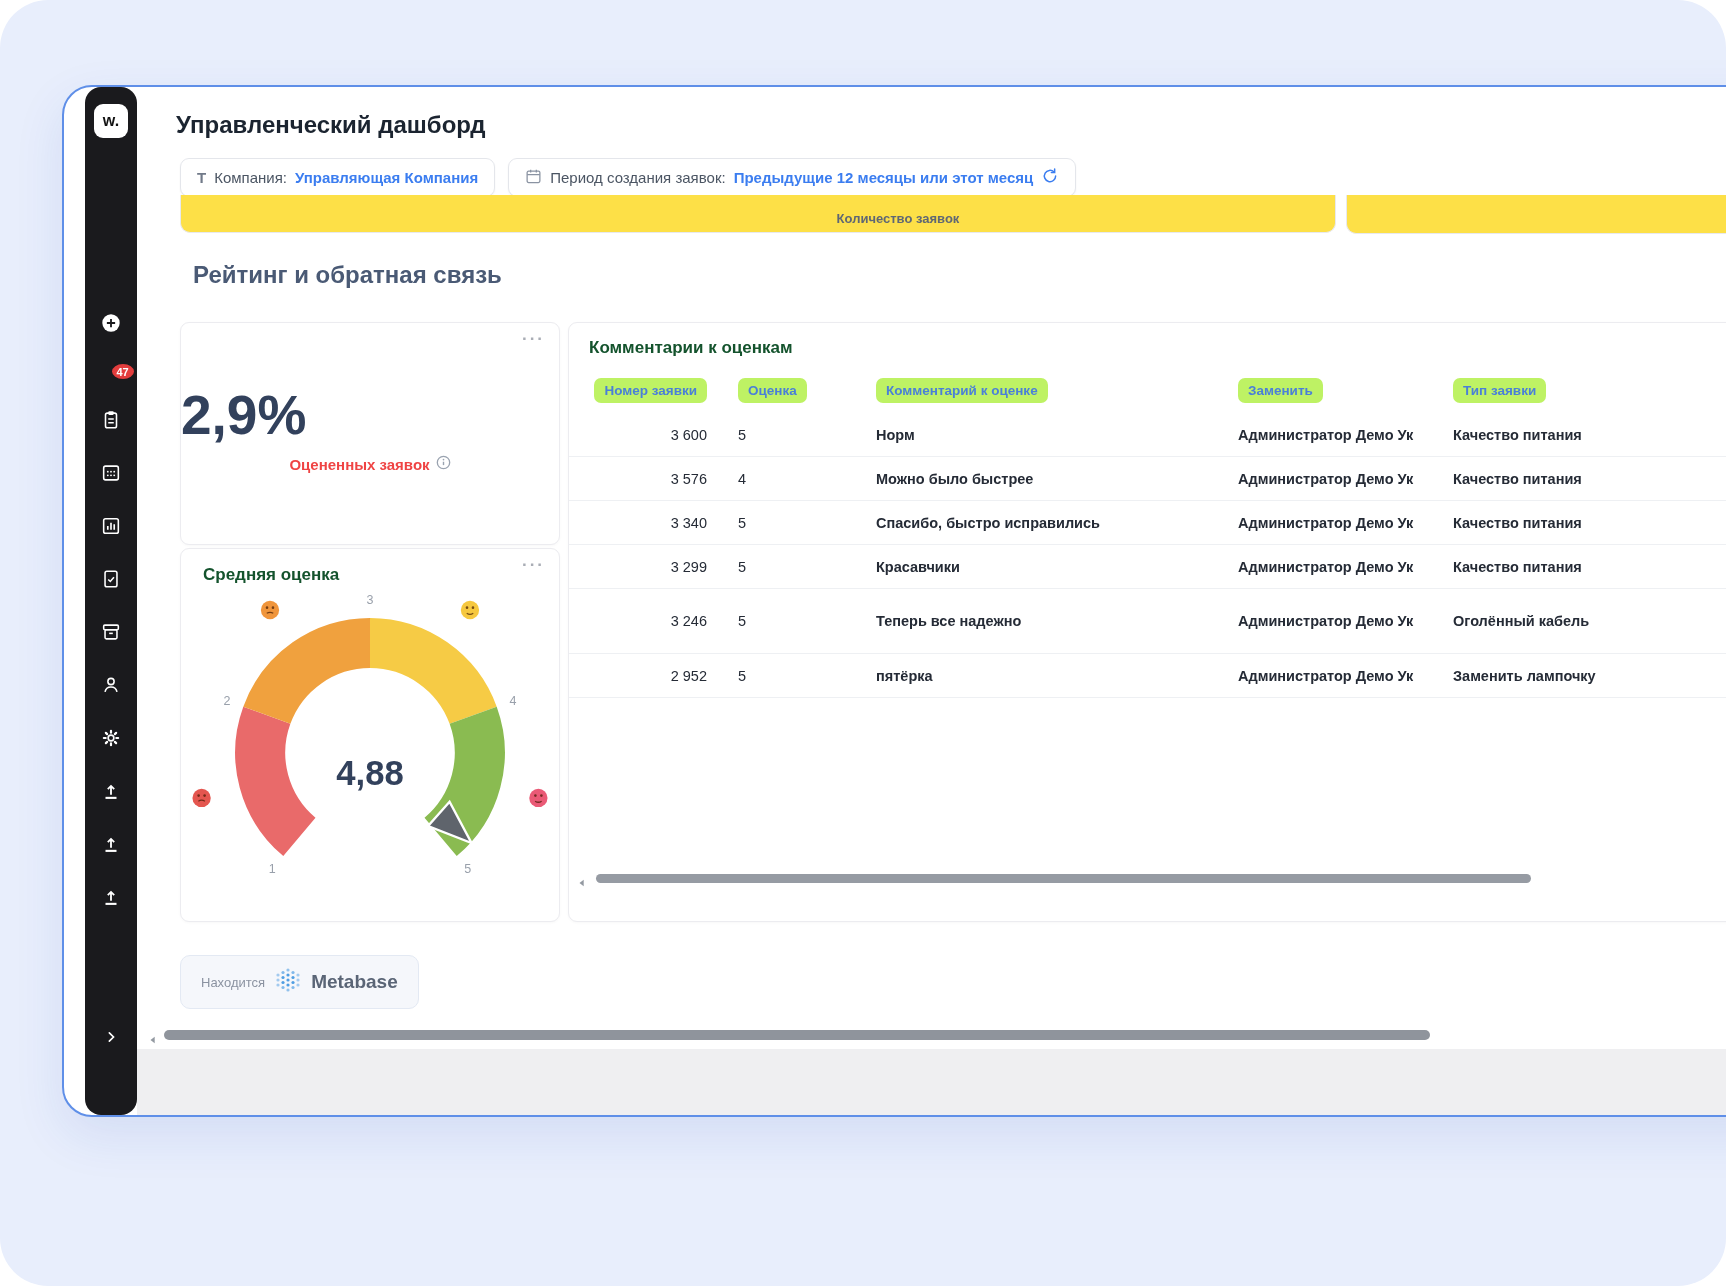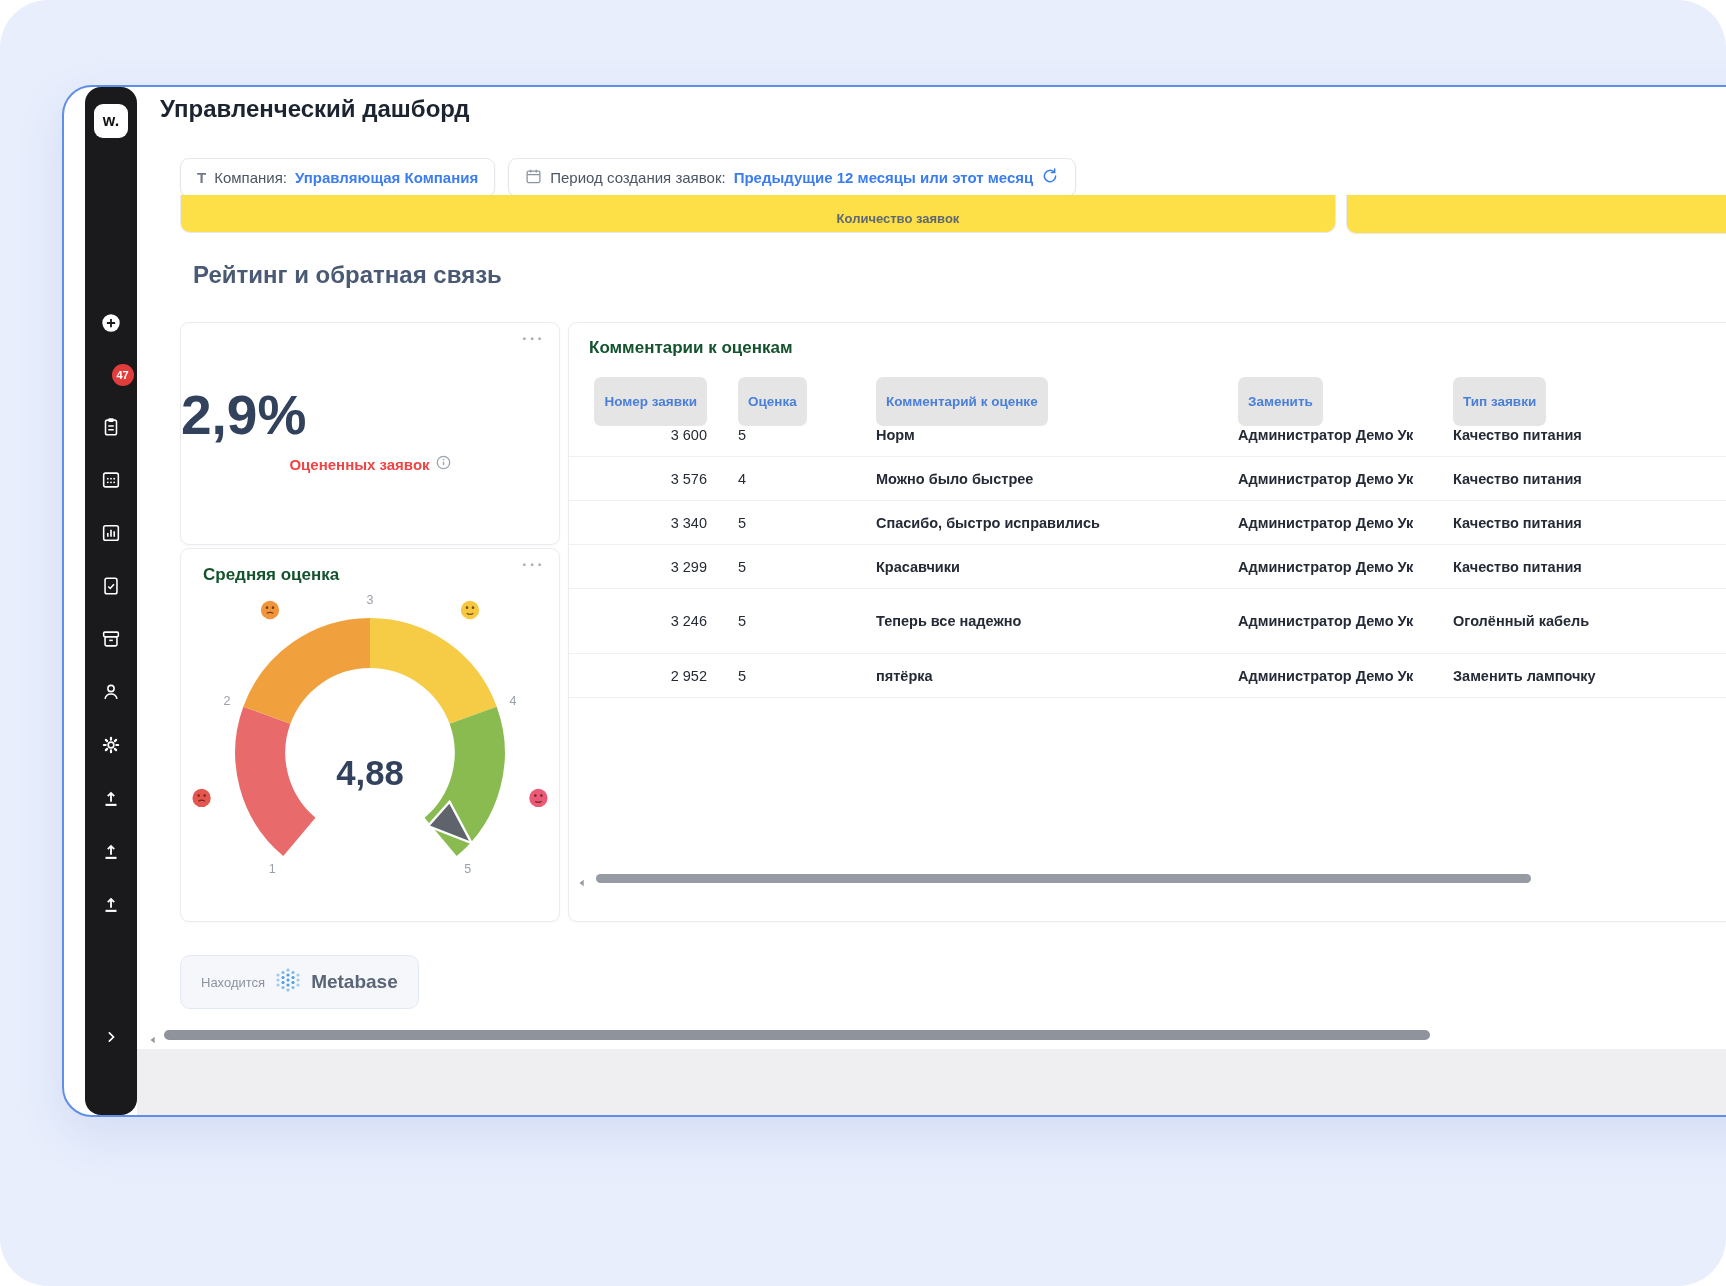--- a/index.html
+++ b/index.html
@@ -9,26 +9,26 @@
     border:2px solid #5f8fe8;border-radius:30px;overflow:hidden;
     box-shadow:0 18px 50px rgba(30,64,175,.10);}
   
   .sidebar{position:absolute;left:21px;top:0;bottom:0;width:52px;background:#1a1a1d;
     border-radius:16px;display:flex;flex-direction:column;align-items:center;}
   .logo{margin-top:17px;width:34px;height:34px;background:#ffffff;border-radius:9px;
     display:flex;align-items:center;justify-content:center;font-weight:bold;font-size:16px;color:#121212;}
   .nav{margin-top:173px;display:flex;flex-direction:column;align-items:center;gap:29px;}
   .sbtn{width:24px;height:24px;background:none;border:none;padding:0;display:flex;
     align-items:center;justify-content:center;cursor:pointer;}
-  .badge{width:22px;height:22px;border-radius:50%;background:#e23d3d;color:#fff;font-size:11px;
+  .badge{width:22px;height:15px;border-radius:50%;background:#e23d3d;color:#fff;font-size:11px;
     font-weight:bold;display:flex;align-items:center;justify-content:center;margin-left:23px;}
   .chev{margin-top:auto;margin-bottom:66px;}
   
   .main{position:absolute;left:73px;top:0;right:0;bottom:0;}
-  .page-title{position:absolute;left:23px;top:8px;margin:0;font-size:24px;font-weight:bold;color:#1b2430;}
+  .page-title{position:absolute;left:23px;top:8px;margin:16px;font-size:24px;font-weight:bold;color:#1b2430;}
   .filters{position:absolute;left:43px;top:71px;display:flex;gap:13px;}
   .pill{display:inline-flex;align-items:center;gap:8px;height:37px;padding:0 16px;background:#fff;
     border:1px solid #e4e6eb;border-radius:9px;box-shadow:0 1px 2px rgba(16,24,40,.05);font-size:15px;cursor:pointer;}
   .ficon{color:#717a89;font-size:15px;font-weight:600;}
   .flabel{color:#4b5563;}
   .fvalue{color:#3b7df0;font-weight:bold;}
   .partial{position:absolute;top:108px;height:38px;background:#fde047;border:1px solid #e8e9ee;border-top:none;}
   .partial.left{left:43px;width:1156px;border-radius:0 0 10px 10px;display:flex;align-items:flex-end;
     justify-content:center;padding-left:280px;padding-bottom:6px;box-sizing:border-box;
     font-size:13px;color:#5f6774;font-weight:600;}
@@ -48,22 +48,22 @@
   svg text{font-family:"Liberation Sans",sans-serif;}
   
   .ttable{position:absolute;left:0;top:54px;right:0;}
   .thead,.trow{display:grid;grid-template-columns:118px 138px 393px 215px 1fr;padding-left:20px;align-items:center;}
   .thead{height:26px;margin-bottom:10px;}
   .trow{height:43px;font-size:14.5px;color:#252b36;border-bottom:1px solid #eef0f3;cursor:default;}
   .trow.tall{height:64px;}
   .c1{text-align:right;}
   .c2,.c3{padding-left:31px;}
   .bold{font-weight:bold;}
-  .chip{display:inline-block;background:#e5e5e5;color:#4a7fd8;font-weight:bold;font-size:13.5px;
-    padding:17px 10px;border-radius:7px;cursor:pointer;}
+  .chip{display:inline-block;background:#bef264;color:#4a7fd8;font-weight:bold;font-size:13.5px;
+    padding:5px 10px;border-radius:7px;cursor:pointer;}
   .tscroll{position:absolute;left:0;right:0;bottom:36px;height:12px;}
   .tarrow{position:absolute;left:8px;top:1px;}
   .tthumb{position:absolute;left:27px;top:1px;width:935px;height:9px;border-radius:5px;background:#969ba3;cursor:grab;}
   
   .brandpill{position:absolute;left:43px;top:868px;height:52px;display:inline-flex;align-items:center;gap:10px;
     padding:0 20px;background:#f5f7fb;border:1px solid #e3e9f3;border-radius:10px;cursor:pointer;}
   .located{font-size:13px;color:#8b93a1;}
   .brand{font-size:19px;font-weight:bold;color:#5a6576;}
   .pscroll{position:absolute;top:943px;left:0;right:0;height:12px;}
   .parrow{position:absolute;left:11px;top:1px;}

